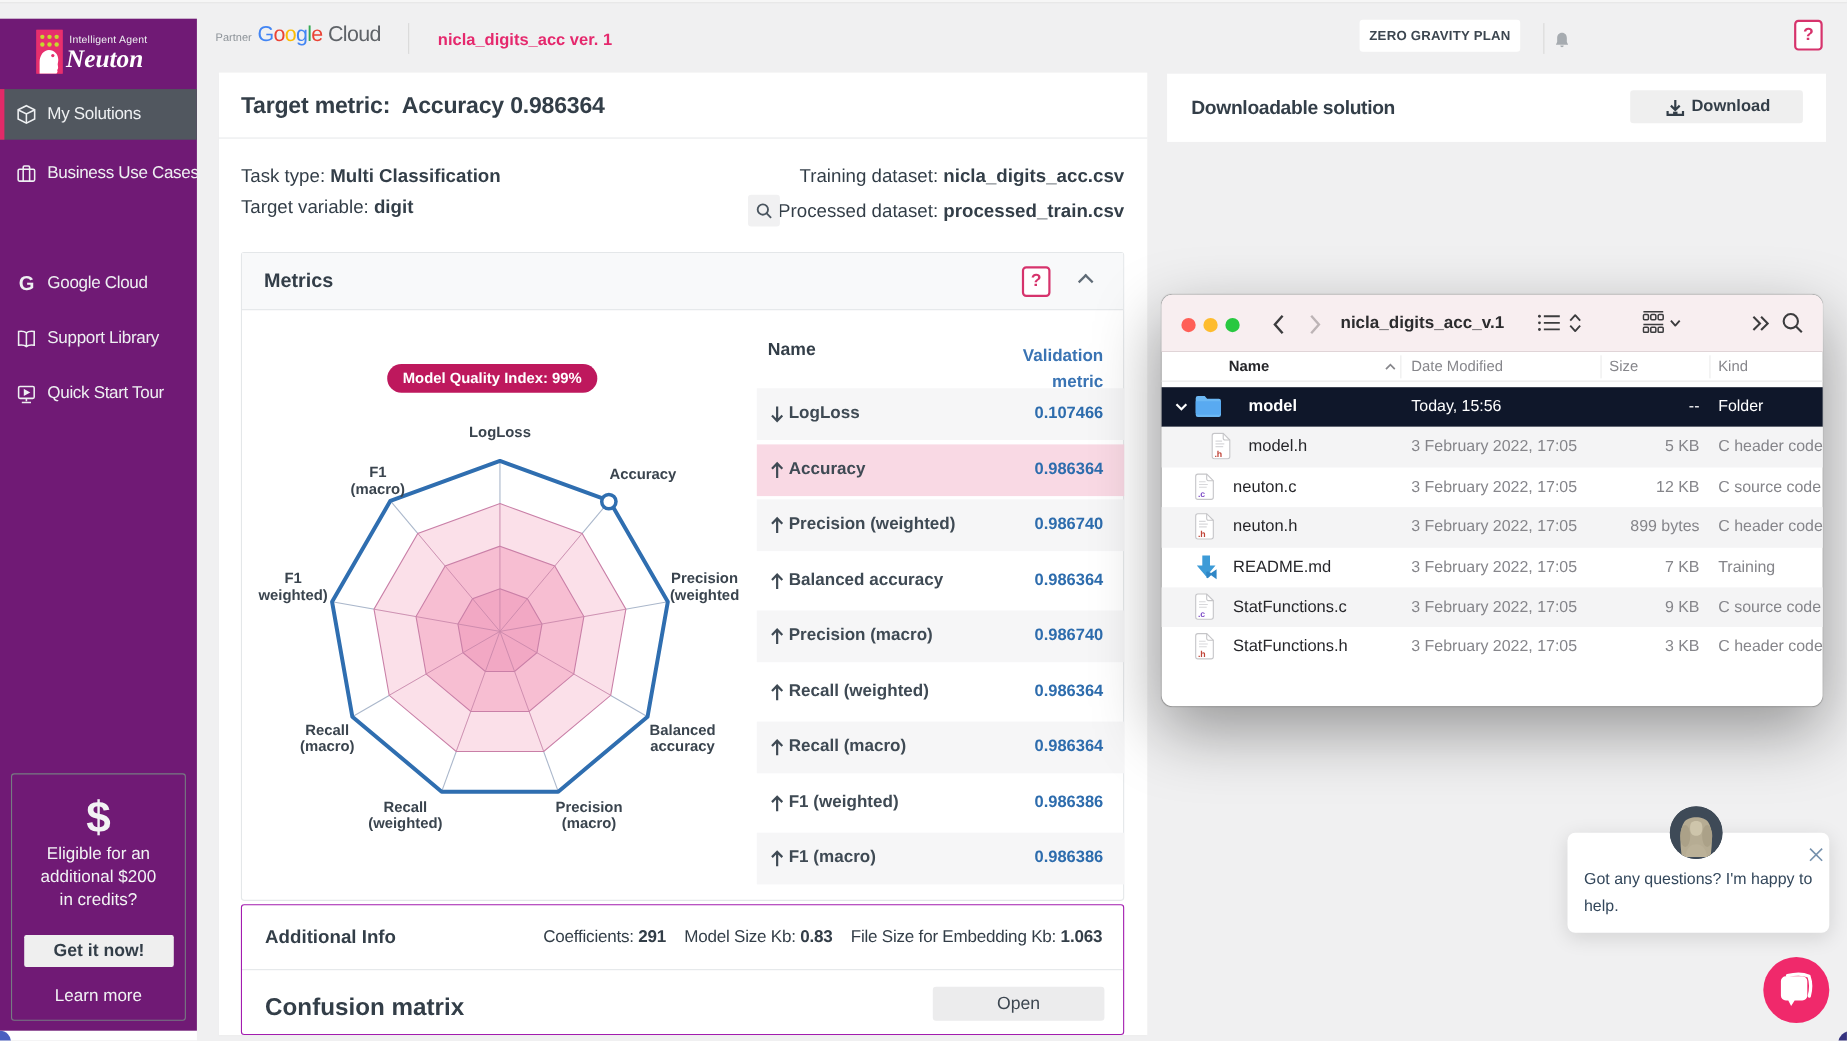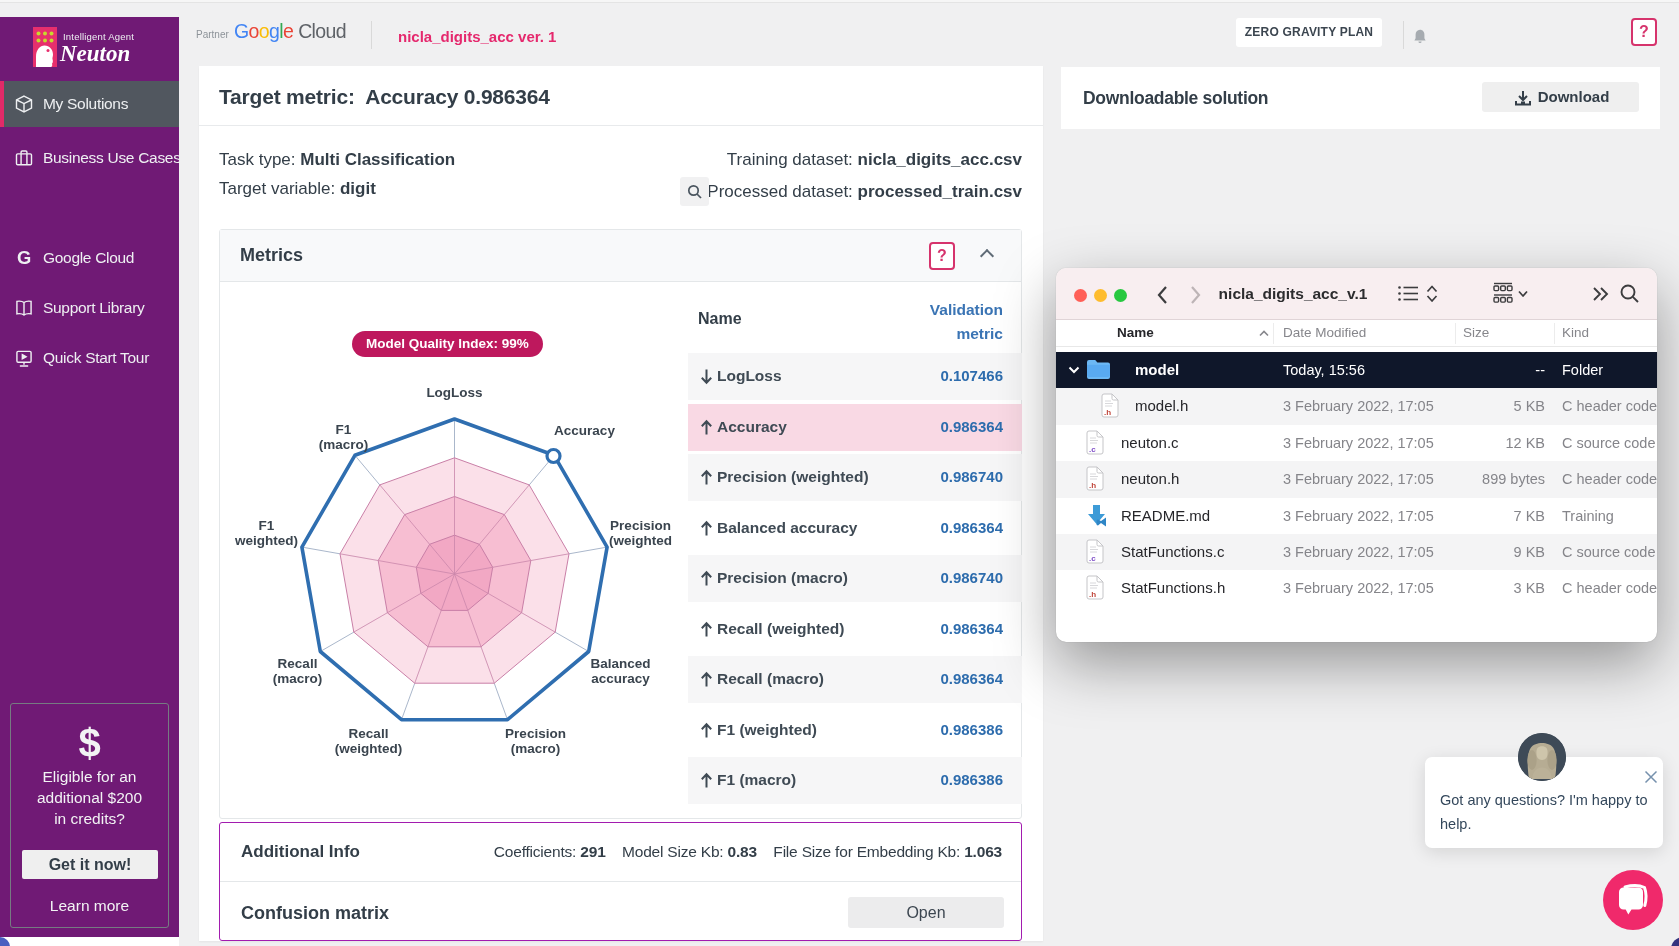--- a/index.html
+++ b/index.html
@@ -57,28 +57,28 @@
   #mqi { position:absolute; left:132px; top:101px; width:191px; height:26px; background:#be185d; border-radius:13px; color:#fff; font-size:13.5px; font-weight:bold; text-align:center; line-height:26px; }
 
   
   .trow { position:absolute; left:468px; width:334px; height:47px; }
   .trow .arr { position:absolute; left:12px; top:15px; }
   .trow .lbl { position:absolute; left:29px; top:14px; font-size:15.5px; font-weight:bold; color:#3f4a54; }
   .trow .val { position:absolute; right:19px; top:14px; font-size:15px; font-weight:bold; color:#2d6cad; }
   .bg-g { background:#f6f6f7; }
   .bg-p { background:#f9d9e4; }
   #thead-name { position:absolute; left:478px; top:80px; font-size:16px; font-weight:bold; color:#333e48; }
-  #thead-vm { position:absolute; left:600px; top:68px; width:183px; text-align:right; font-size:15.5px; font-weight:bold; color:#3a74b4; line-height:24px; }
+  #thead-vm { position:absolute; left:600px; top:82px; width:183px; text-align:right; font-size:15.5px; font-weight:bold; color:#3a74b4; line-height:24px; }
 
   
   #addinfo { position:absolute; left:20px; top:756px; width:803px; height:119px; border:1px solid #a21caf; border-radius:3px; }
   #addinfo .divider { position:absolute; left:0; top:58px; width:100%; height:1px; background:#e4e7e9; }
   #addinfo .ai-t { position:absolute; left:21px; top:19px; font-size:17px; font-weight:bold; }
   #addinfo .ai-vals { position:absolute; right:19px; top:20px; font-size:15.5px; letter-spacing:-0.2px; }
-  #addinfo .cm-t { position:absolute; left:21px; top:80px; font-size:18px; font-weight:bold; }
+  #addinfo .cm-t { position:absolute; left:21px; top:80px; font-size:22px; font-weight:bold; }
   #open-btn { position:absolute; left:628px; top:74px; width:156px; height:31px; background:#ececed; border-radius:3px; text-align:center; line-height:31px; font-size:16px; color:#3c4650; }
 
   
   #dlcard { left:1061px; top:67px; width:599px; height:62px; background:#fff; }
   #dlcard .t { position:absolute; left:22px; top:21px; font-size:17.5px; font-weight:bold; letter-spacing:-0.3px; }
   #dl-btn { position:absolute; left:421px; top:15px; width:157px; height:30px; background:#efefef; border-radius:3px; font-size:15px; font-weight:bold; color:#333e48; text-align:center; line-height:30px; }
 
   
   #finder { left:1056px; top:268px; width:601px; height:374px; background:#fff; border-radius:10px; box-shadow:0 22px 60px rgba(0,0,0,.38), 0 0 1px rgba(0,0,0,.3); z-index:4; }
   #f-toolbar { position:absolute; left:0; top:0; width:601px; height:52px; background:#f8eef0; border-radius:10px 10px 0 0; border-bottom:1px solid #e0d4d7; }

